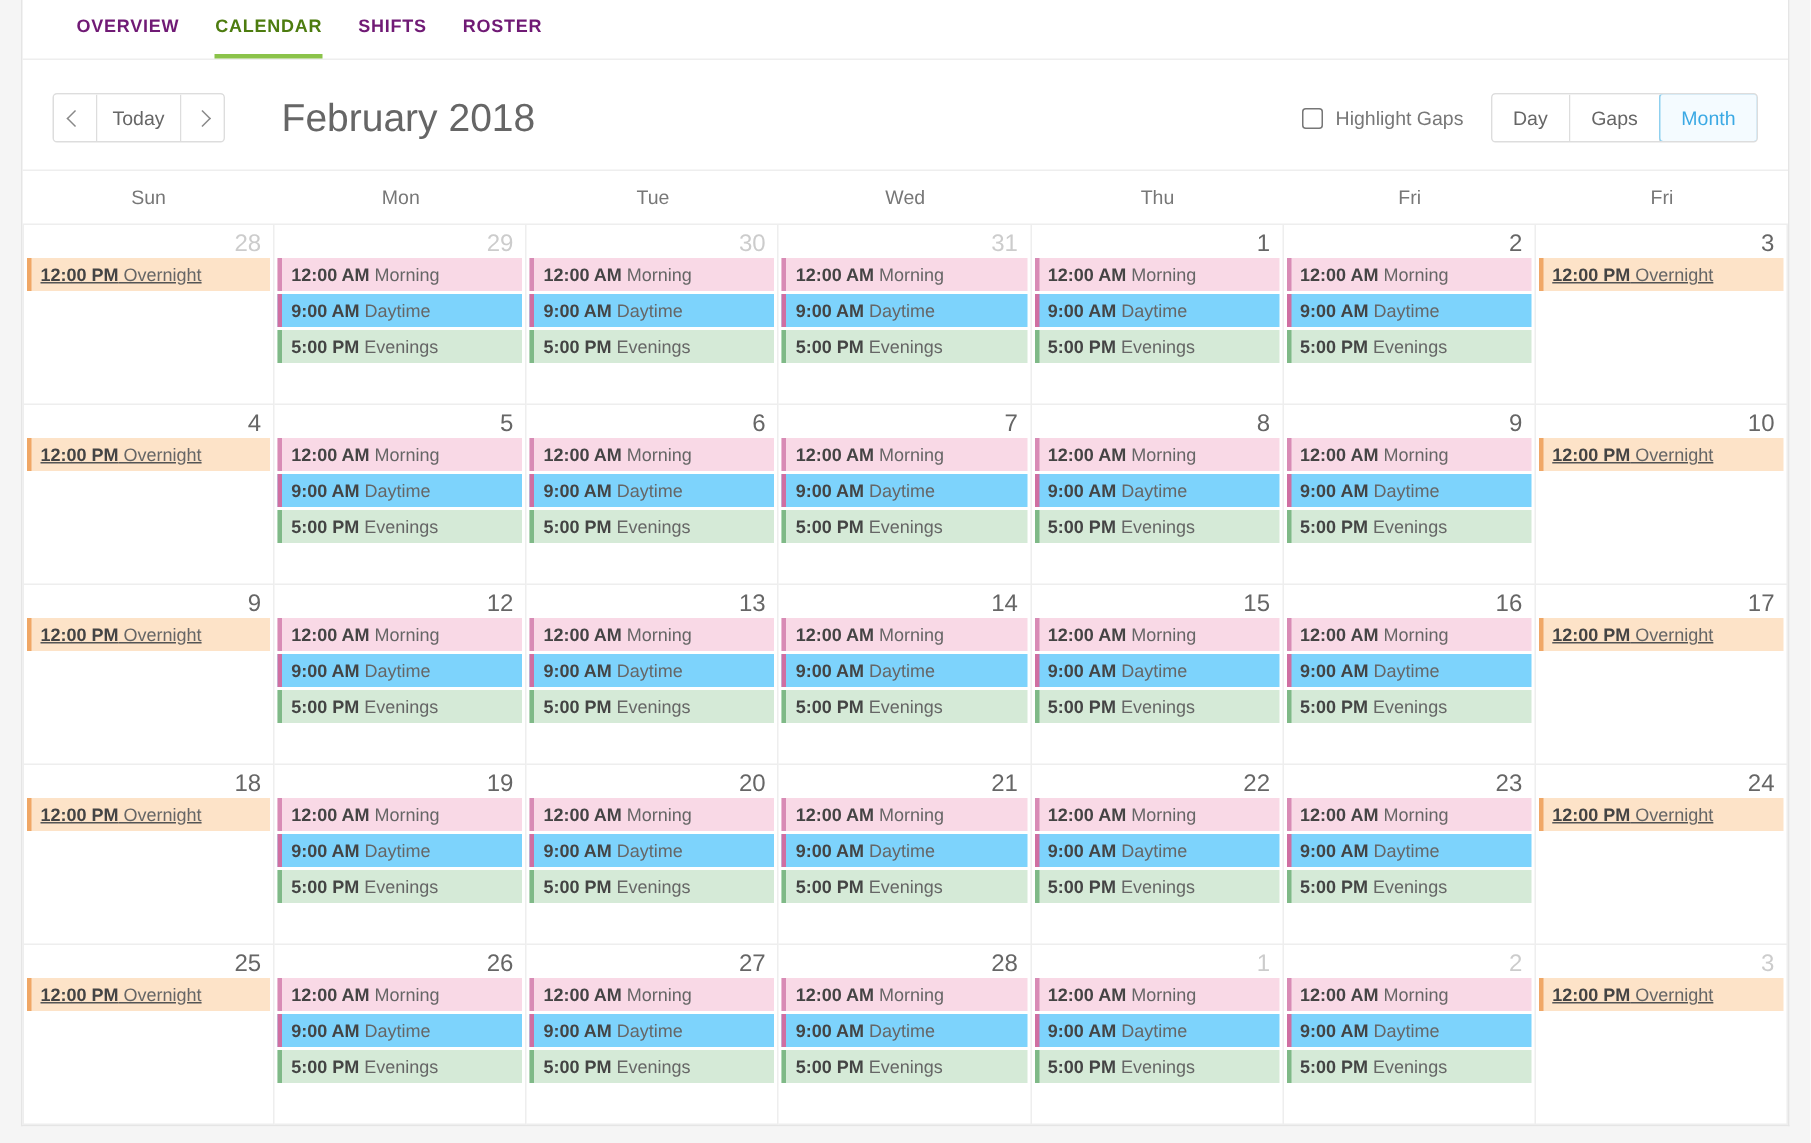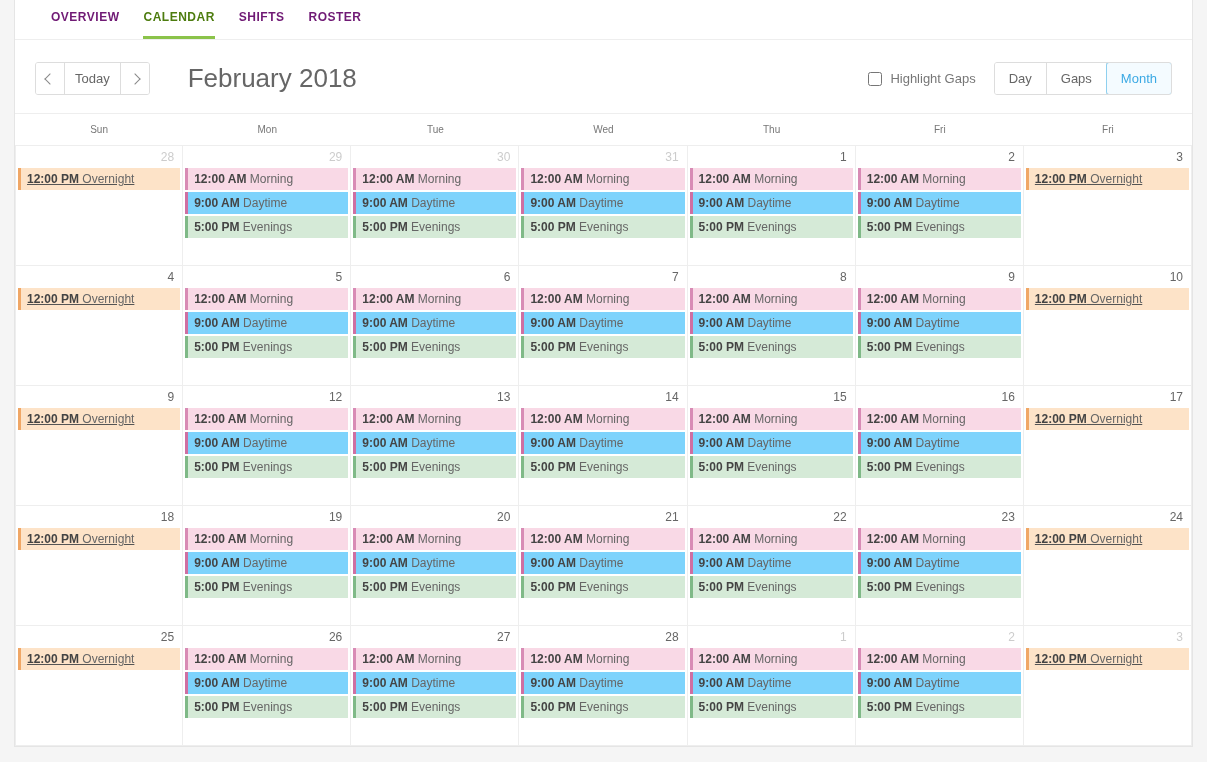--- a/index.html
+++ b/index.html
@@ -74,40 +74,40 @@
   .view-switch .active-view { color: #3ba9e4; border: 1px solid #8fd0ef; border-radius: 3px; margin: -1px; background: #f4fbff; }
   .cal-head {
     display: grid;
     grid-template-columns: repeat(7, 1fr);
     border-top: 1px solid #eee;
     border-bottom: 1px solid #eee;
   }
   .cal-head > div {
     text-align: center;
     padding: 10px 0;
-    font-size: 10px;
+    font-size: 13px;
     color: #777;
   }
   .cal-body {
     display: grid;
     grid-template-columns: repeat(7, 1fr);
   }
   .cell {
     border-right: 1px solid #eee;
     border-bottom: 1px solid #eee;
     min-height: 120px;
     position: relative;
     padding-top: 22px;
   }
   .cal-body .cell:nth-child(7n+1) { border-left: 1px solid #eee; }
   .daynum {
     position: absolute;
     top: 4px;
     right: 8px;
-    font-size: 12px;
+    font-size: 16px;
     color: #666;
   }
   .daynum.out { color: #ccc; }
   .event {
     margin: 0 2px 2px 2px;
     padding: 2px 6px;
     font-size: 12px;
     border-left: 3px solid;
     border-radius: 0;
     line-height: 18px;

